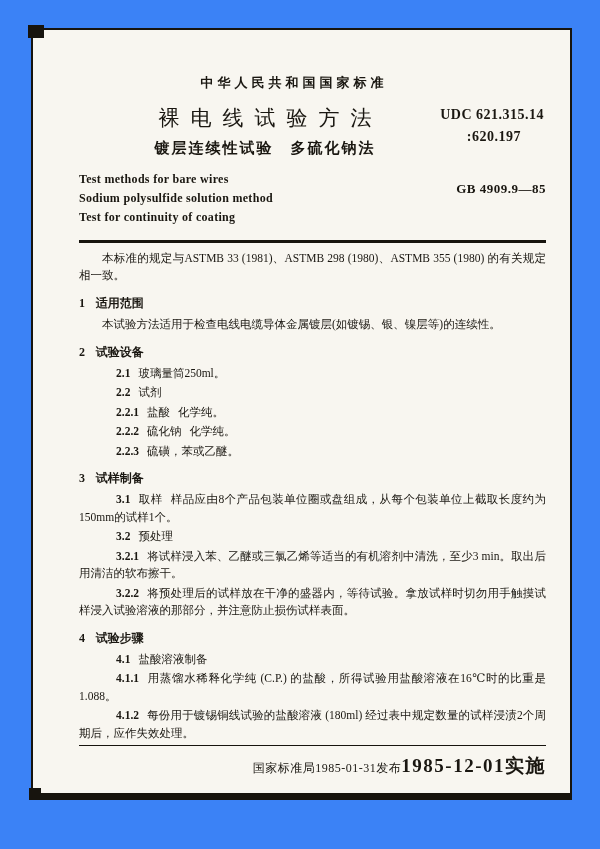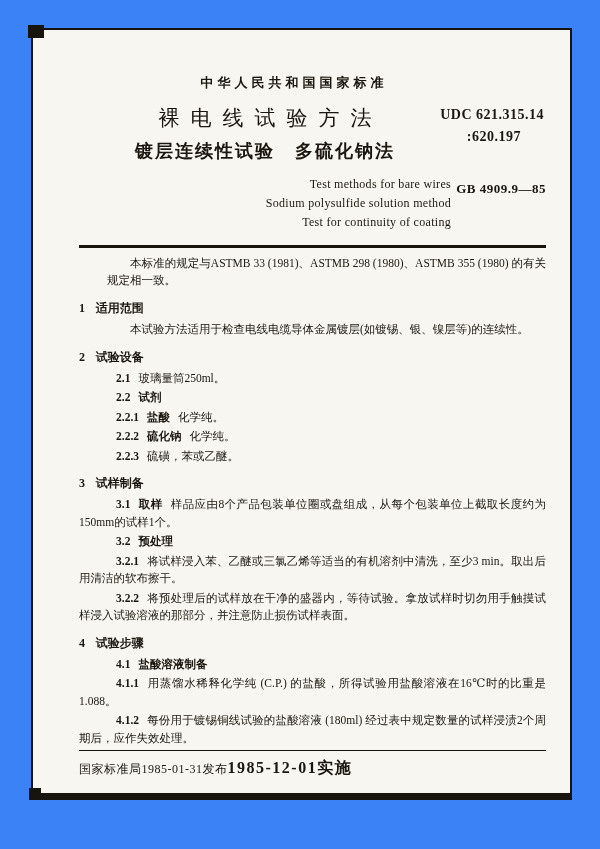--- a/index.html
+++ b/index.html
@@ -60,80 +60,80 @@
     text-align: center;
   }
   .cn-main {
     font-size: 21px;
     font-weight: normal;
     letter-spacing: 11px;
     padding-left: 11px; 
   }
   .cn-sub {
     margin-top: 7px;
-    font-size: 18px;
+    font-size: 15px;
     font-weight: bold;
     letter-spacing: 2px;
   }
   .gb-no {
     position: absolute;
     right: 0; top: 118px;
     font-size: 13px;
     font-weight: bold;
     letter-spacing: 0.5px;
     margin-top: 33px;
   }
   .en-title {
     margin-top: 12px;
     width: 372px;
-    text-align: right;
+    text-align: left;
     font-size: 12px;
-    font-weight: normal;
+    font-weight: bold;
     line-height: 19px;
     letter-spacing: 0.3px;
   }
   .thick-rule {
     margin-top: 13px;
     width: 100%;
     height: 3px;
     background: #17140e;
   }
   .body-text {
     margin-top: 7px;
     font-size: 11.5px;
     line-height: 1.52;
     text-align: justify;
   }
   .para { margin: 2px 0; }
-  .indent { text-indent: 2em; margin-left: 28px; }
+  .indent { text-indent: 2em; }
   .sec-h {
     font-size: 12px;
     font-weight: bold;
     margin: 9px 0 4px 0;
   }
   .sec-h .num { margin-right: 0.9em; }
   .item .num { font-weight: bold; margin-right: 0.7em; margin-left: 37px; }
-  .item .lbl { font-weight: bold; margin-right: 0.7em; }
+  .item .lbl { font-weight: normal; margin-right: 0.7em; }
   .item .num:empty, .item .lbl:empty { display: none; }
   .footer {
     position: absolute;
     left: 0; right: 0; bottom: 14px;
   }
   .footer-rule {
     height: 1px;
     background: #17140e;
     margin-bottom: 7px;
   }
   .footer-row {
     display: flex;
-    justify-content: flex-start;
+    justify-content: flex-end;
     align-items: baseline;
   }
   .f-left { font-size: 12px; letter-spacing: 0.5px; }
-  .f-right { font-size: 16px; font-weight: bold; letter-spacing: 1.5px; }
+  .f-right { font-size: 19px; font-weight: bold; letter-spacing: 1.5px; }
 </style>
 </head>
 <body>
 
 <div class="page">
   <div class="frame">
     <div class="corner-tl"></div>
     <div class="corner-bl"></div>
 
     <div class="content">

